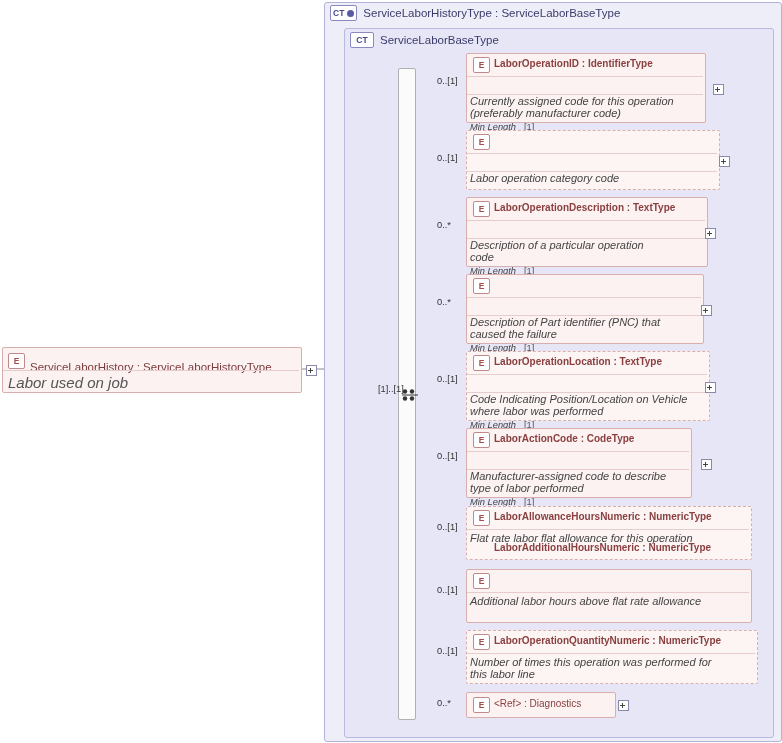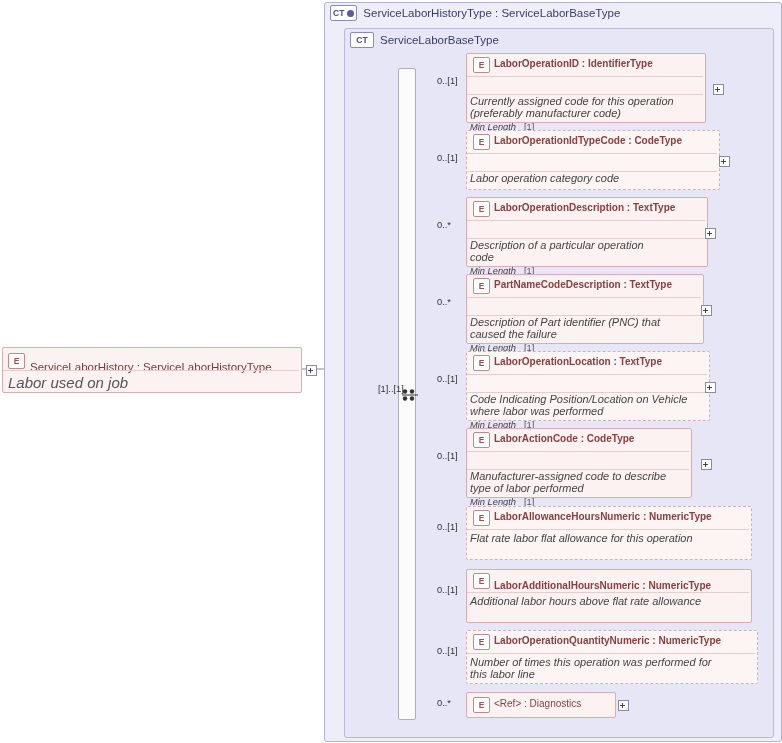--- a/index.html
+++ b/index.html
@@ -131,21 +131,20 @@
   <div class="facet" style="left:470px;top:82px;">
     <span>Min Length</span><span class="occ">[1]</span>
   </div>
   <div class="node-sep" style="left:467px;top:94px;width:236px;"></div>
   <div class="desc" style="left:470px;top:96px;width:222px;">Currently assigned code for this operation (preferably manufacturer code)</div>
   <div class="card" style="left:437px;top:76px;">0..[1]</div>
   <div class="expander plus" style="left:713px;top:84px;"></div>
 
   <div class="node dashed" style="left:466px;top:130px;width:252px;height:58px;"></div>
   <span class="badge-e" style="position:absolute;left:473px;top:134px;">E</span>
-  <div class="node-title" style="left:494px;top:135px;">LaborOperationIdTypeCode : CodeType</div>
   <div class="node-sep" style="left:467px;top:153px;width:250px;"></div>
   <div class="facet" style="left:470px;top:159px;">
     <span>Min Length</span><span class="occ">[1]</span>
   </div>
   <div class="node-sep" style="left:467px;top:171px;width:250px;"></div>
   <div class="desc" style="left:470px;top:173px;width:236px;">Labor operation category code</div>
   <div class="card" style="left:437px;top:153px;">0..[1]</div>
   <div class="expander plus" style="left:719px;top:156px;"></div>
 
   <div class="node" style="left:466px;top:197px;width:240px;height:68px;"></div>
@@ -155,21 +154,20 @@
   <div class="facet" style="left:470px;top:226px;">
     <span>Min Length</span><span class="occ">[1]</span>
   </div>
   <div class="node-sep" style="left:467px;top:238px;width:238px;"></div>
   <div class="desc" style="left:470px;top:240px;width:200px;">Description of a particular operation code</div>
   <div class="card" style="left:437px;top:220px;">0..*</div>
   <div class="expander plus" style="left:705px;top:228px;"></div>
 
   <div class="node" style="left:466px;top:274px;width:236px;height:68px;"></div>
   <span class="badge-e" style="position:absolute;left:473px;top:278px;">E</span>
-  <div class="node-title" style="left:494px;top:279px;">PartNameCodeDescription : TextType</div>
   <div class="node-sep" style="left:467px;top:297px;width:234px;"></div>
   <div class="facet" style="left:470px;top:303px;">
     <span>Min Length</span><span class="occ">[1]</span>
   </div>
   <div class="node-sep" style="left:467px;top:315px;width:234px;"></div>
   <div class="desc" style="left:470px;top:317px;width:222px;">Description of Part identifier (PNC) that caused the failure</div>
   <div class="card" style="left:437px;top:297px;">0..*</div>
   <div class="expander plus" style="left:701px;top:305px;"></div>
 
   <div class="node dashed" style="left:466px;top:351px;width:242px;height:68px;"></div>
@@ -198,21 +196,21 @@
 
   <div class="node dashed" style="left:466px;top:506px;width:284px;height:52px;"></div>
   <span class="badge-e" style="position:absolute;left:473px;top:510px;">E</span>
   <div class="node-title" style="left:494px;top:511px;">LaborAllowanceHoursNumeric : NumericType</div>
   <div class="node-sep" style="left:467px;top:529px;width:282px;"></div>
   <div class="desc" style="left:470px;top:533px;width:240px;">Flat rate labor flat allowance for this operation</div>
   <div class="card" style="left:437px;top:522px;">0..[1]</div>
 
   <div class="node" style="left:466px;top:569px;width:284px;height:52px;"></div>
   <span class="badge-e" style="position:absolute;left:473px;top:573px;">E</span>
-  <div class="node-title" style="left:494px;top:580px;">LaborAdditionalHoursNumeric : NumericType</div>
+  <div class="node-title" style="left:494px;top:542px;">LaborAdditionalHoursNumeric : NumericType</div>
   <div class="node-sep" style="left:467px;top:592px;width:282px;"></div>
   <div class="desc" style="left:470px;top:596px;width:240px;">Additional labor hours above flat rate allowance</div>
   <div class="card" style="left:437px;top:585px;">0..[1]</div>
 
   <div class="node dashed" style="left:466px;top:630px;width:290px;height:52px;"></div>
   <span class="badge-e" style="position:absolute;left:473px;top:634px;">E</span>
   <div class="node-title" style="left:494px;top:635px;">LaborOperationQuantityNumeric : NumericType</div>
   <div class="node-sep" style="left:467px;top:653px;width:288px;"></div>
   <div class="desc" style="left:470px;top:657px;width:258px;">Number of times this operation was performed for this labor line</div>
   <div class="card" style="left:437px;top:646px;">0..[1]</div>

